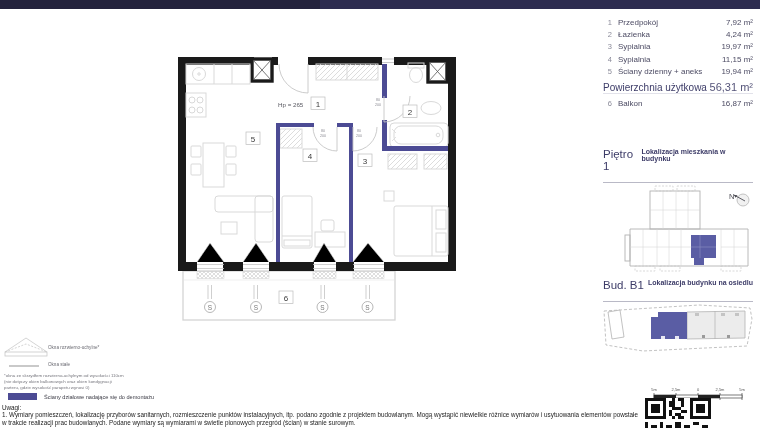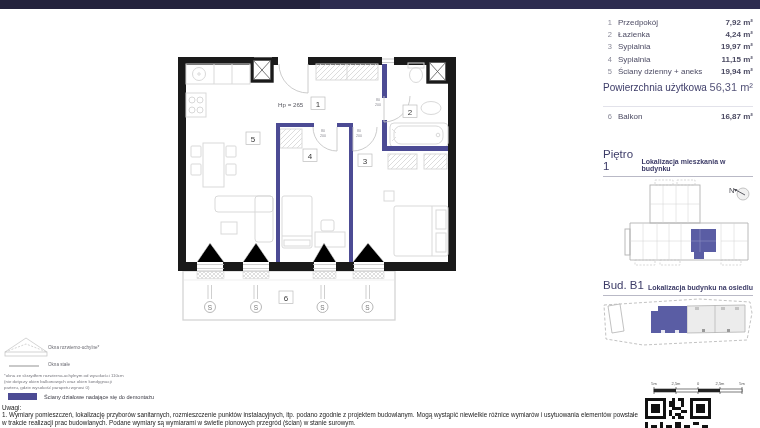--- a/index.html
+++ b/index.html
@@ -17,31 +17,31 @@
   
   .right-col { position:absolute; left:603px; top:12px; width:150px; }
   .tbl-head { display:flex; justify-content:space-between; align-items:baseline;
               padding-bottom:5px; border-bottom:1px solid #b9b9c6; }
   .tbl-title { font-size:9.5px; color:#3d3c68; }
   .tbl-type  { font-size:9.5px; font-weight:bold; color:#3d3c68; }
   .tbl-rows { margin-top:4px; }
   .trow { display:flex; align-items:baseline; font-size:8px; color:#4c4b63; padding:1.7px 0; }
   .trow .no { width:9px; text-align:right; color:#8a8a99; margin-right:6px; font-size:7.5px; }
   .trow .nm { flex:1; }
-  .trow .ar { text-align:right;font-weight:bold; }
+  .trow .ar { text-align:right; }
   .trow-total { display:flex; justify-content:space-between; align-items:baseline;
-                margin-top:3px; padding-bottom:13px; border-bottom:1px solid #e2e2ea;
+                margin-top:3px; padding-bottom:0; border-bottom:1px solid #e2e2ea;
                 color:#3d3c68; }
   .trow-total .lbl { font-size:10px; }
   .trow-total .ar  { font-size:11px; color:#56557a; }
   .trow-balkon { margin-top:3px; }
 
   .sec { position:absolute; left:603px; width:150px; }
-  .sec-hdr { display:flex; justify-content:space-between; align-items:flex-end;
-             padding-bottom:4px; border-bottom:1px solid #b9b9c6; }
+  .sec-hdr { display:flex; justify-content:space-between; align-items:flex-start;
+             padding-bottom:10px; border-bottom:1px solid #b9b9c6; }
   .sec-title { font-size:11.5px; color:#3d3c68; }
   .sec-sub { font-size:7px; font-weight:bold; color:#3d3c68; }
   #floor-section { top:148px; }
   #building-section { top:279px; }
   .minimap { display:block; margin-top:2px; }
 
   
   .legend { position:absolute; left:0; top:332px; width:160px; }
   .lg-sym { position:absolute; left:4px; top:2px; }
   .lg-label1 { position:absolute; left:48px; top:13px; font-size:4.6px; color:#6a6a72; }

